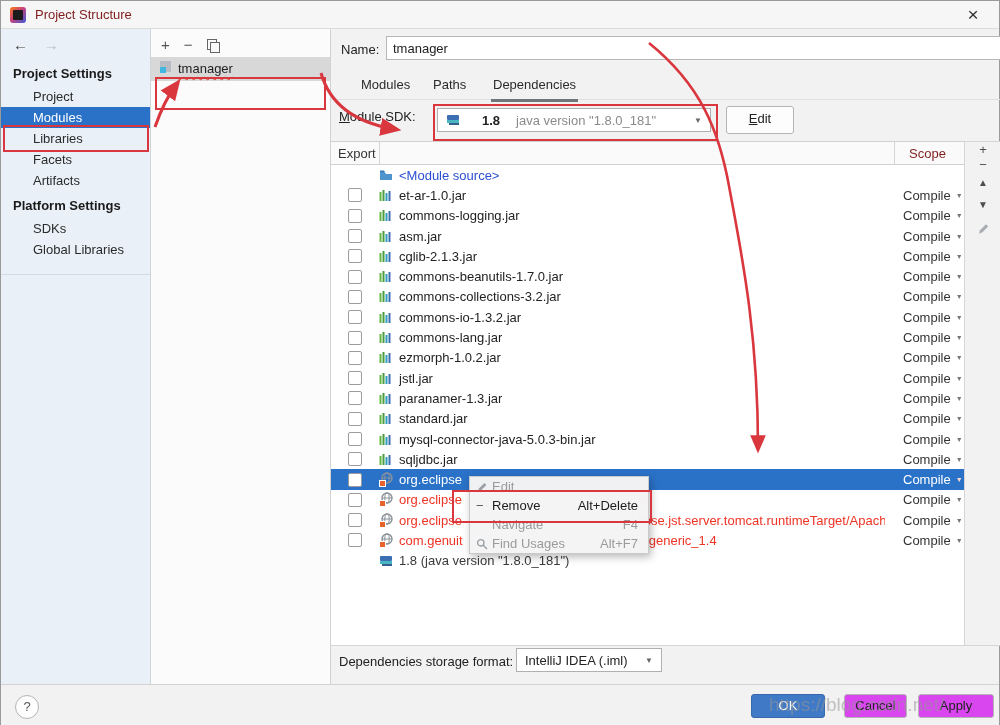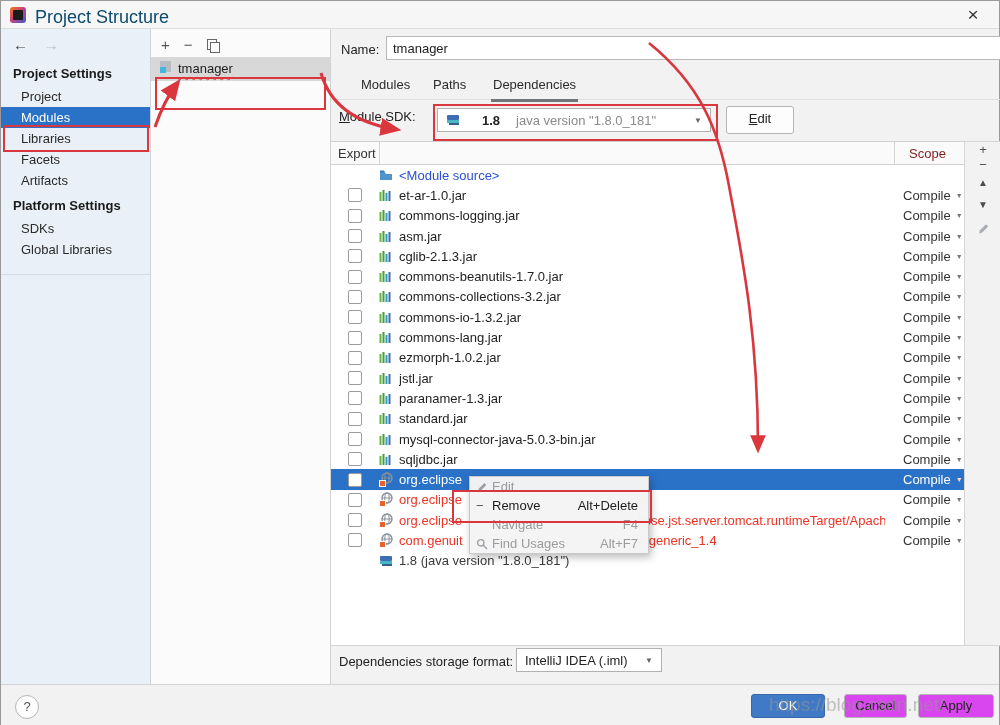--- a/index.html
+++ b/index.html
@@ -4,29 +4,29 @@
 <style>
   html,body{margin:0;padding:0;}
   body{width:1000px;height:725px;position:relative;font-family:"Liberation Sans","DejaVu Sans",sans-serif;
        font-size:13px;color:#222;background:#f2f2f2;overflow:hidden;}
   
   #dialog{position:absolute;inset:0;border:1px solid #9a9a9a;box-sizing:border-box;background:#f2f2f2;}
   #titlebar{position:absolute;left:0;top:0;width:100%;height:28px;background:#f6f6f6;border-bottom:1px solid #dcdcdc;box-sizing:border-box;}
   #app-icon{position:absolute;left:9px;top:6px;width:16px;height:16px;border-radius:3px;
             background:linear-gradient(135deg,#f97a12 0%,#c9417c 45%,#3b5bdb 100%);}
   #app-icon:after{content:"";position:absolute;left:3px;top:3px;right:3px;bottom:3px;background:#1b1b1b;border-radius:1px;}
-  #title-text{position:absolute;left:34px;top:6px;font-size:18px;color:#0c4a6e;}
+  #title-text{position:absolute;left:34px;top:6px;font-size:13px;color:#7f1d1d;}
   #close-btn{position:absolute;right:14px;top:2px;width:24px;height:24px;text-align:center;line-height:24px;font-size:19px;color:#333;cursor:pointer;}
   
   #sidebar{position:absolute;left:0;top:28px;width:150px;height:655px;background:#e9f0f7;border-right:1px solid #cdd4da;box-sizing:border-box;}
   #nav-arrows{padding:7px 0 6px 12px;}
   #nav-arrows span{font-size:15px;margin-right:12px;}
   #nav-back{color:#3b3b3b;} #nav-fwd{color:#b4bcc4;}
   .side-group-label{font-weight:bold;color:#1a1a1a;padding:7px 0 5px 12px;}
-  .side-item{height:21px;line-height:21px;padding-left:20px;color:#2b2b2b;cursor:pointer;position:relative;}
+  .side-item{height:21px;line-height:21px;padding-left:32px;color:#2b2b2b;cursor:pointer;position:relative;}
   .side-item.selected{background:var(--sel);color:#fff;}
   #problems-divider{border-top:1px solid #d3dbe2;margin:14px 0 8px 0;}
   #problems-row{height:21px;line-height:21px;padding-left:28px;position:relative;cursor:pointer;}
   #problems-badge{position:absolute;left:124px;top:2px;width:17px;height:17px;border-radius:50%;
                   background:#98a2ac;color:#fff;font-size:11px;text-align:center;line-height:17px;}
   
   #module-panel{position:absolute;left:150px;top:28px;width:180px;height:655px;background:#fbfbfb;border-right:1px solid #d2d2d2;box-sizing:border-box;}
   #module-toolbar{height:24px;padding:4px 0 0 10px;display:flex;gap:14px;align-items:center;color:#555;}
   #module-toolbar .tbi{font-size:15px;line-height:16px;cursor:pointer;}
   #copy-icon{position:relative;width:11px;height:12px;display:inline-block;}

